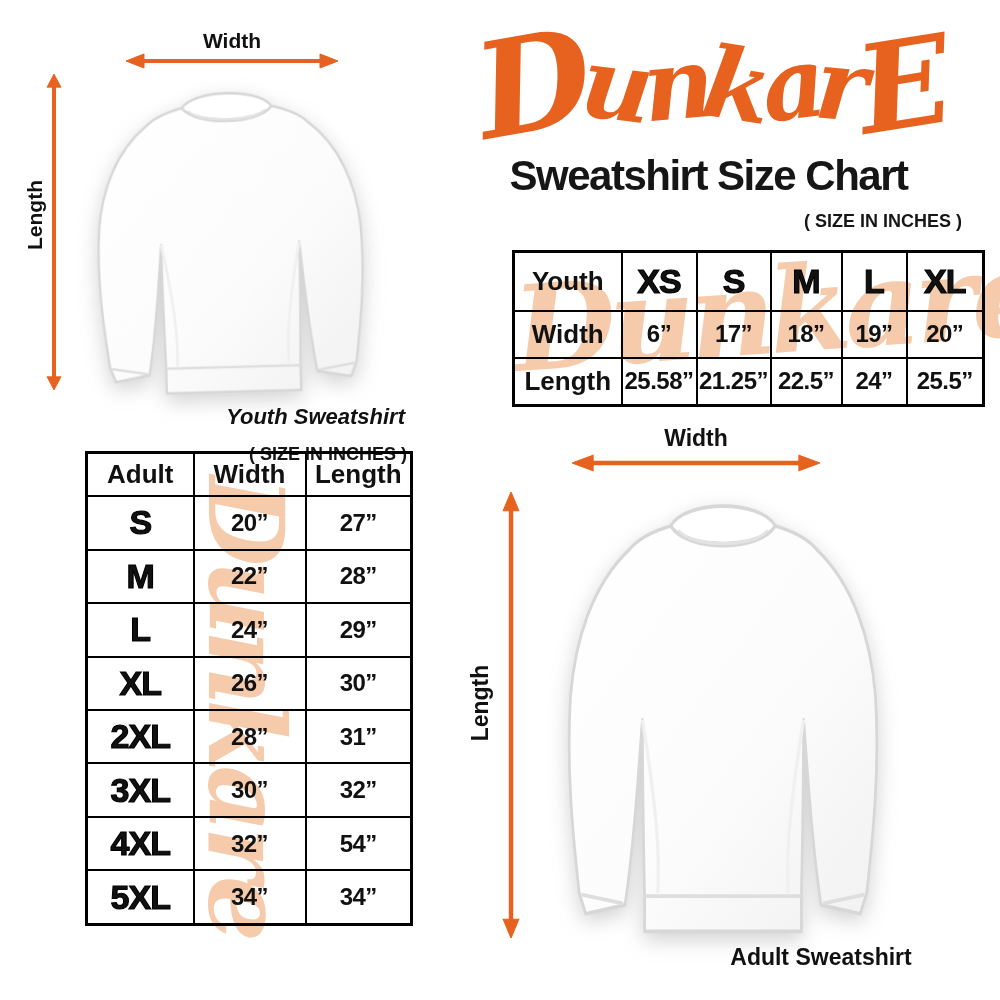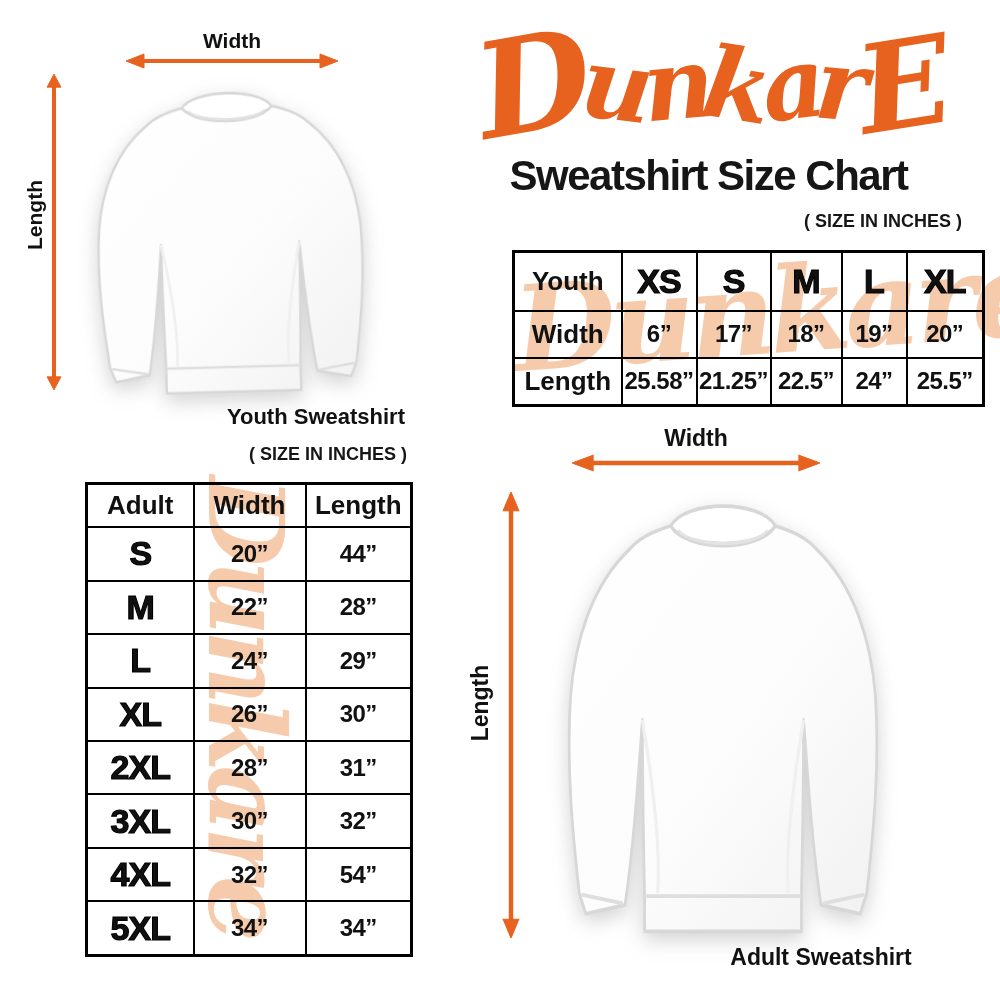--- a/index.html
+++ b/index.html
@@ -30,32 +30,32 @@
   
   .mlabel{font-weight:bold;text-align:center;}
   .y-width-label{left:126px;top:29px;width:212px;font-size:21px;}
   .a-width-label{left:572px;top:425px;width:248px;font-size:23px;}
   .vlabel{font-weight:bold;text-align:center;transform:rotate(-90deg);}
   .y-length-label{left:-36px;top:201px;width:142px;height:28px;line-height:28px;font-size:21px;}
   .a-length-label{left:400px;top:688px;width:160px;height:30px;line-height:30px;font-size:23px;}
 
   
   .caption{font-weight:bold;color:#111;}
-  .y-caption{left:150px;top:404px;width:255px;text-align:right;font-size:22px;}
+  .y-caption{left:150px;top:404px;width:255px;text-align:right;font-size:22px;font-style:italic;}
   .a-caption{left:676px;top:944px;width:290px;text-align:center;font-size:23px;}
 
   
   table{border-collapse:collapse;table-layout:fixed;position:absolute;z-index:3;background:transparent;}
   .size-table{border:3px solid #000;}
   .size-table td,.size-table th{
     border:2px solid #000;text-align:center;vertical-align:middle;
     padding:0;background:transparent;color:#111;
   }
   .youth-table{left:512px;top:250px;width:470px;height:157px;}
-  .adult-table{left:85px;top:482px;width:325px;height:475px;}
+  .adult-table{left:85px;top:451px;width:325px;height:475px;}
   .lab{font-size:26px;font-weight:bold;}
   .sz{font-size:34px;font-weight:bold;-webkit-text-stroke:1.1px #000;letter-spacing:-1px;}
   .val{font-size:24px;font-weight:bold;letter-spacing:-0.5px;}
 
   
   .wmwrap{overflow:hidden;z-index:1;pointer-events:none;}
   .wm{
     font-family:"DejaVu Serif",serif;font-style:italic;font-weight:bold;
     letter-spacing:-6px;white-space:nowrap;line-height:1;
   }
@@ -199,21 +199,21 @@
       </colgroup>
     <tbody>
         <tr>
       <th class="lab">Adult</th>
       <th class="lab">Width</th>
       <th class="lab">Length</th>
     </tr>
     <tr>
       <td class="sz">S</td>
       <td class="val">20”</td>
-      <td class="val">44”</td>
+      <td class="val">27”</td>
     </tr>
     <tr>
       <td class="sz">M</td>
       <td class="val">22”</td>
       <td class="val">28”</td>
     </tr>
     <tr>
       <td class="sz">L</td>
       <td class="val">24”</td>
       <td class="val">29”</td>

